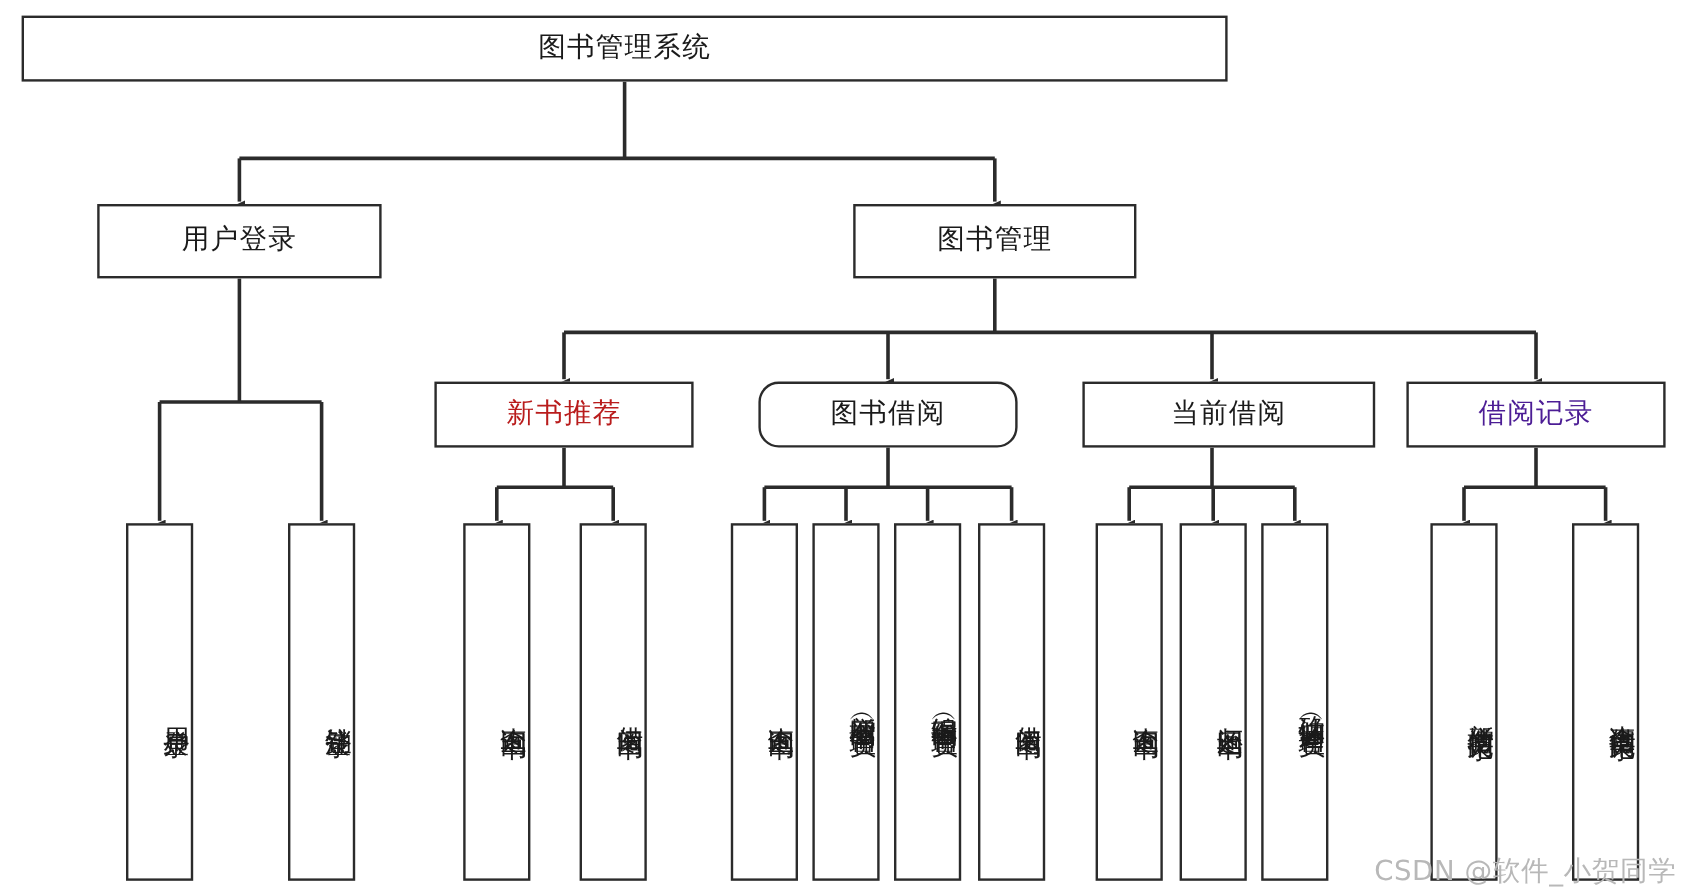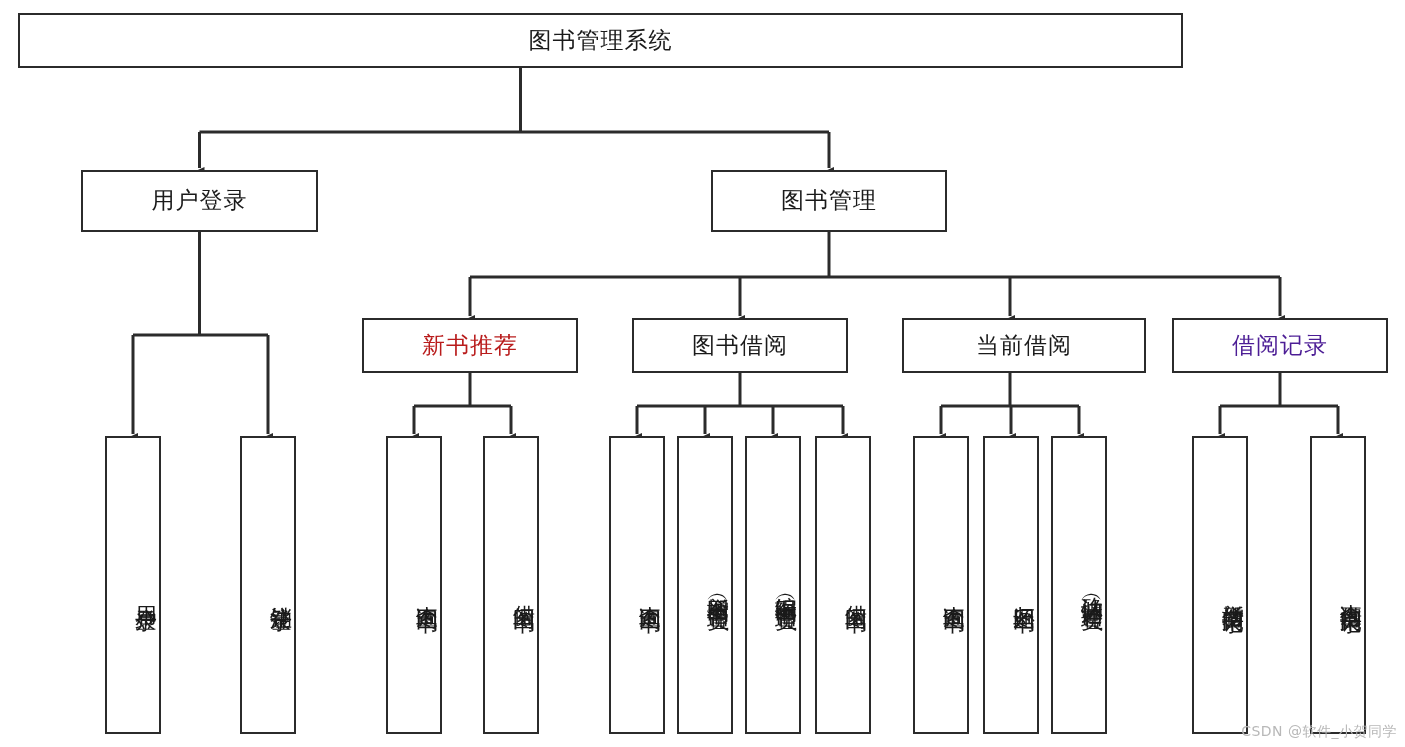--- a/index.html
+++ b/index.html
@@ -53,21 +53,21 @@
   .node.vert.topalign {
     padding-top: 6px;
   }
   .node .label {
     display: block;
   }
   .watermark {
     position: absolute;
     right: 8px;
     bottom: 6px;
-    font-size: 14px;
+    font-size: 23px;
     color: #b8b8b8;
     letter-spacing: 0.5px;
     white-space: nowrap;
     font-family: "DejaVu Sans", "Liberation Sans", sans-serif;
   }
 </style>
 </head>
 <body>
 
 <div id="canvas">
@@ -109,33 +109,33 @@
         <path d="M 1011 406 L 1011 434" marker-end="url(#arrowhead)"></path>
         <path d="M 1079 406 L 1079 434" marker-end="url(#arrowhead)"></path>
         <path d="M 1280 373 L 1280 406"></path>
         <path d="M 1220 406 L 1338 406"></path>
         <path d="M 1220 406 L 1220 434" marker-end="url(#arrowhead)"></path>
         <path d="M 1338 406 L 1338 434" marker-end="url(#arrowhead)"></path>
       </g>
   </svg>
 
   <div id="node-layer">
-      <div class="node horiz" style="left: 18px; top: 13px; width: 1165px; height: 55px; border-color: rgb(43, 43, 43); color: rgb(26, 26, 26);">
+      <div class="node horiz" style="left: 18px; top: 13px; width: 1005px; height: 55px; border-color: rgb(43, 43, 43); color: rgb(26, 26, 26);">
         <span class="label">图书管理系统</span>
       </div>
       <div class="node horiz" style="left: 81px; top: 170px; width: 237px; height: 62px; border-color: rgb(43, 43, 43); color: rgb(26, 26, 26);">
         <span class="label">用户登录</span>
       </div>
       <div class="node horiz" style="left: 711px; top: 170px; width: 236px; height: 62px; border-color: rgb(43, 43, 43); color: rgb(26, 26, 26); text-align: center;">
         <span class="label">图书管理</span>
       </div>
       <div class="node horiz" style="left: 362px; top: 318px; width: 216px; height: 55px; border-color: rgb(43, 43, 43); color: #b91c1c;">
         <span class="label">新书推荐</span>
       </div>
-      <div class="node horiz" style="left: 632px; top: 318px; width: 216px; height: 55px; border-color: rgb(43, 43, 43); color: rgb(26, 26, 26);">
+      <div class="node horiz" style="left: 632px; top: 318px; width: 216px; height: 55px; border-color: rgb(43, 43, 43); color: rgb(26, 26, 26); border-radius: 17px;">
         <span class="label">图书借阅</span>
       </div>
       <div class="node horiz" style="left: 902px; top: 318px; width: 244px; height: 55px; border-color: rgb(43, 43, 43); color: rgb(26, 26, 26);">
         <span class="label">当前借阅</span>
       </div>
       <div class="node horiz" style="left: 1172px; top: 318px; width: 216px; height: 55px; border-color: rgb(43, 43, 43); color: #4c1d95;">
         <span class="label">借阅记录</span>
       </div>
       <div class="node vert" style="left: 105px; top: 436px; width: 56px; height: 298px; border-color: rgb(43, 43, 43); color: rgb(26, 26, 26);">
         <span class="label">用户登录</span>

